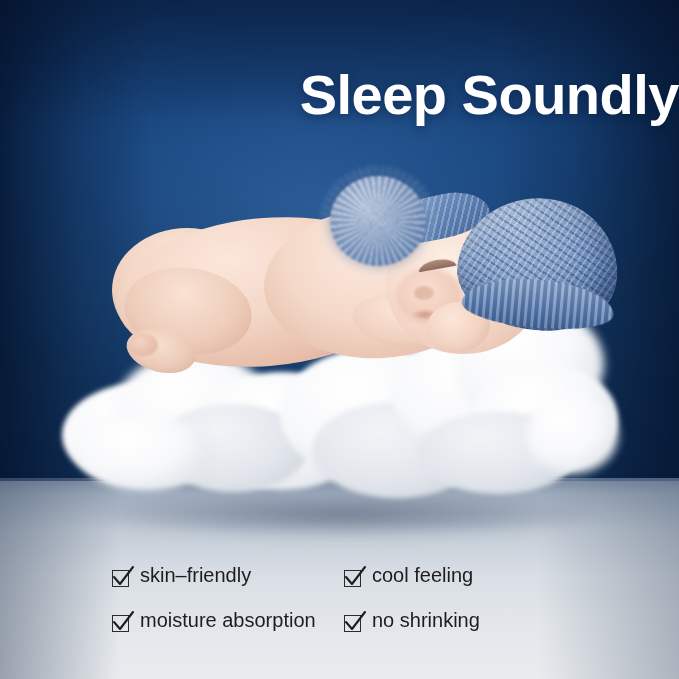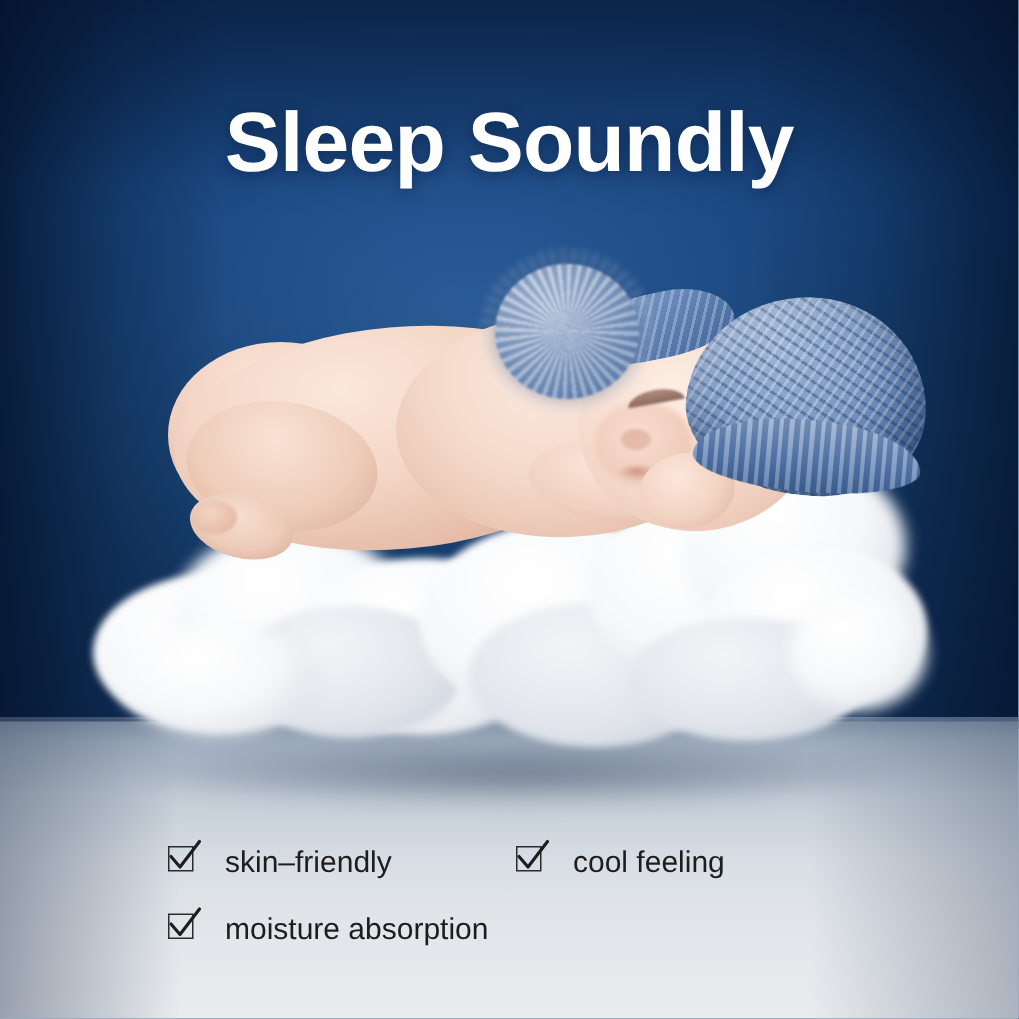--- a/index.html
+++ b/index.html
@@ -267,43 +267,43 @@
     background: repeating-conic-gradient(from 12deg at 50% 50%, rgba(190,205,228,0.55) 0deg 2deg, rgba(255,255,255,0) 2deg 8deg);
     filter: blur(2px);
   }
 
   
   .title {
     position: absolute;
     left: 0;
     top: 62px;
     width: 679px;
-    text-align: center;
+    text-align: right;
     color: #ffffff;
     font-size: 56px;
     font-weight: bold;
     letter-spacing: -0.5px;
     text-shadow: 0 2px 10px rgba(0,20,55,0.45);
   }
 
   
   .features {
     position: absolute;
     left: 112px;
     top: 564px;
     width: 470px;
     display: grid;
     grid-template-columns: 232px 238px;
     grid-row-gap: 22px;
     align-items: center;
   }
   .feature {
     display: flex;
-    align-items: flex-start;
-    gap: 21px;
+    align-items: flex-end;
+    gap: 11px;
   }
   .check {
     width: 17px;
     height: 17px;
     position: relative;
     border: 1.6px solid #2b2b2b;
     box-sizing: border-box;
     flex: 0 0 auto;
   }
   .check svg {
@@ -398,15 +398,23 @@
 
     <div class="feature">
       <span class="check">
         <svg viewBox="0 0 24 24" aria-hidden="true">
             <path d="M3 12 L9 19 L22 2" fill="none" stroke="#1d1d1d" stroke-width="2.1" stroke-linecap="round" stroke-linejoin="round"></path>
           </svg>
       </span>
       <span class="feature-label">moisture absorption</span>
     </div>
 
+    <div class="feature">
+      <span class="check">
+        <svg viewBox="0 0 24 24" aria-hidden="true">
+            <path d="M3 12 L9 19 L22 2" fill="none" stroke="#1d1d1d" stroke-width="2.1" stroke-linecap="round" stroke-linejoin="round"></path>
+          </svg>
+      </span>
+      <span class="feature-label">no shrinking</span>
+    </div>
 
   </div>
 </div>
 
 </body></html>

